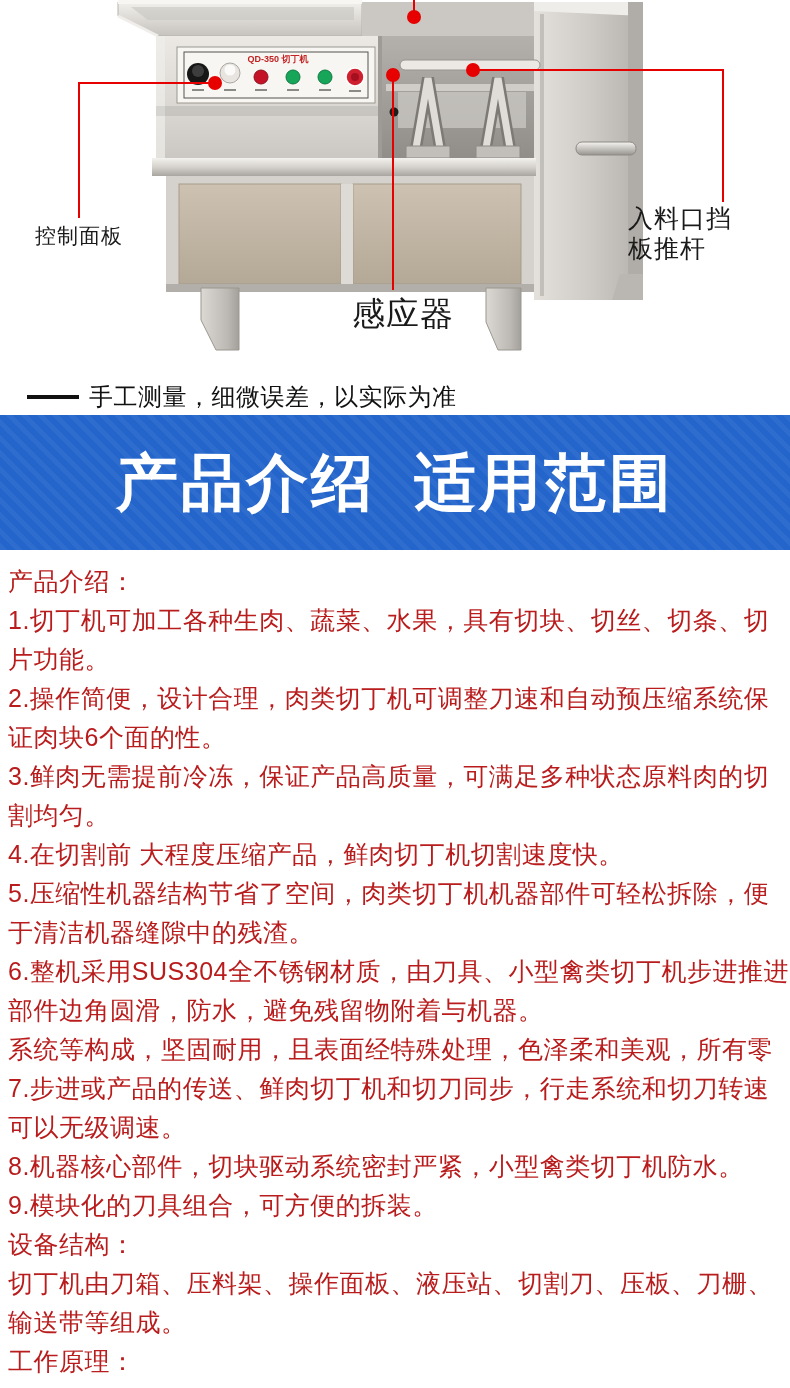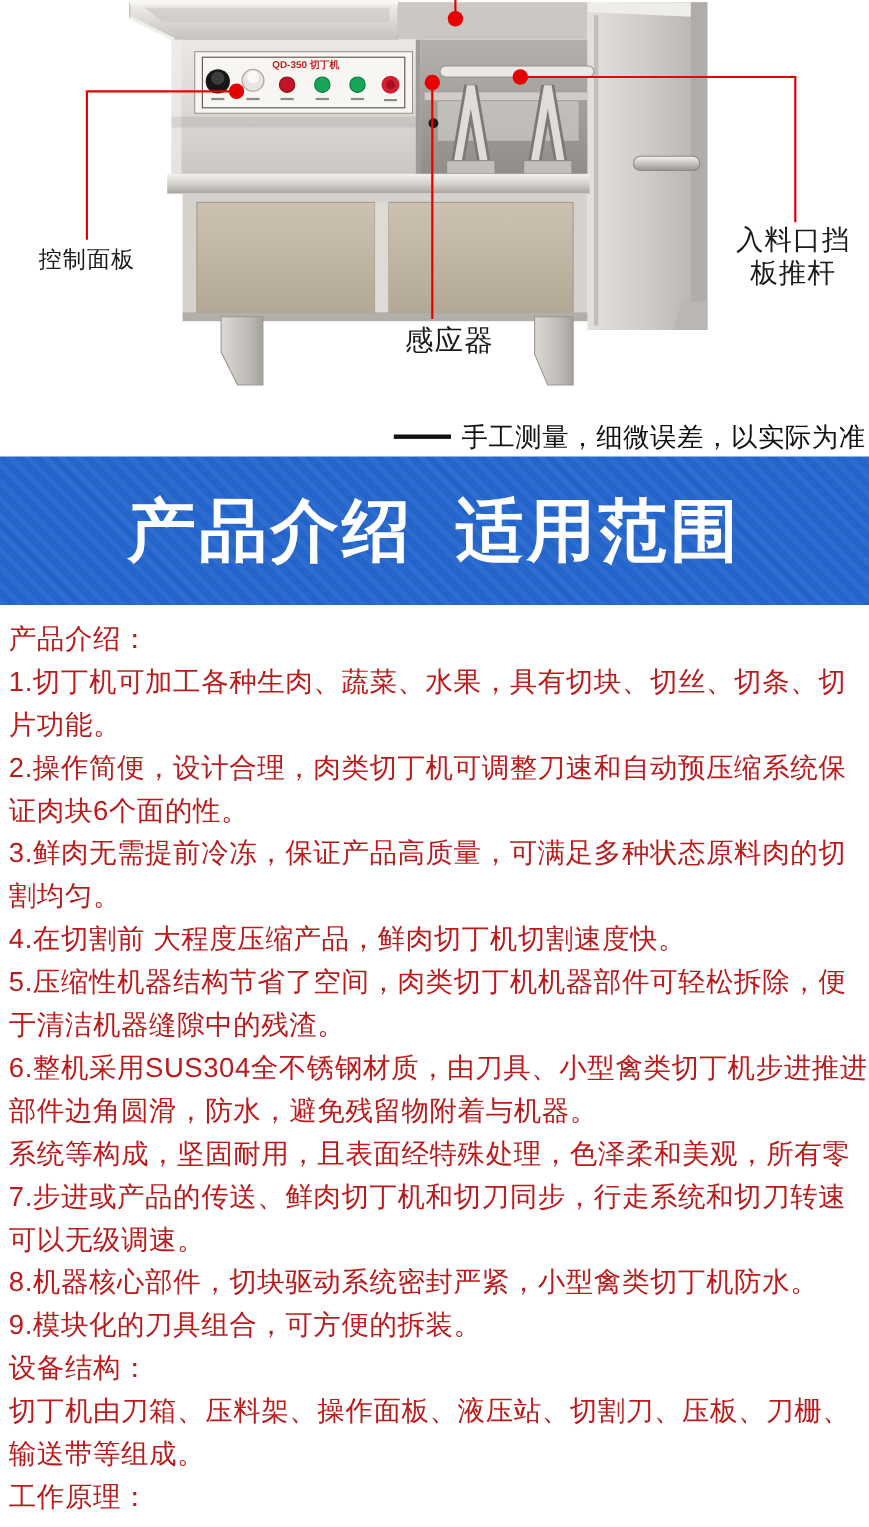--- a/index.html
+++ b/index.html
@@ -11,26 +11,26 @@
   .page{width:790px;height:1388px;position:relative;background:#fff;}
 
   
   .photo-section{position:relative;width:790px;height:378px;background:#fff;margin-left:16px;}
   .photo-section svg{position:absolute;left:0;top:0;}
   .callout-label{
     position:absolute;color:#1a1a1a;font-weight:500;
     white-space:nowrap;letter-spacing:1px;
   }
   .label-control{left:19px;top:222px;font-size:21px;}
-  .label-sensor{left:352px;top:292px;font-size:26px;}
-  .label-inlet{left:640px;top:203px;width:130px;text-align:center;font-size:25px;line-height:30px;}
+  .label-sensor{left:336px;top:292px;font-size:33px;}
+  .label-inlet{left:612px;top:203px;width:130px;font-size:25px;line-height:30px;}
 
   
   .disclaimer{
-    height:37px;display:flex;justify-content:flex-end;align-items:center;
+    height:37px;display:flex;justify-content:flex-start;align-items:center;
     padding-right:3px;box-sizing:border-box;margin-left:27px;
   }
   .disclaimer .dash{display:inline-block;width:52px;height:4px;background:#111;margin-right:10px;}
   .disclaimer .txt{font-size:24px;color:#111;letter-spacing:0.5px;}
 
   
   .banner{
     height:135px;background:#2365cb;
     background-image:repeating-linear-gradient(45deg,rgba(255,255,255,0.05) 0 5px,rgba(255,255,255,0) 5px 11px);
     display:flex;align-items:center;justify-content:center;

